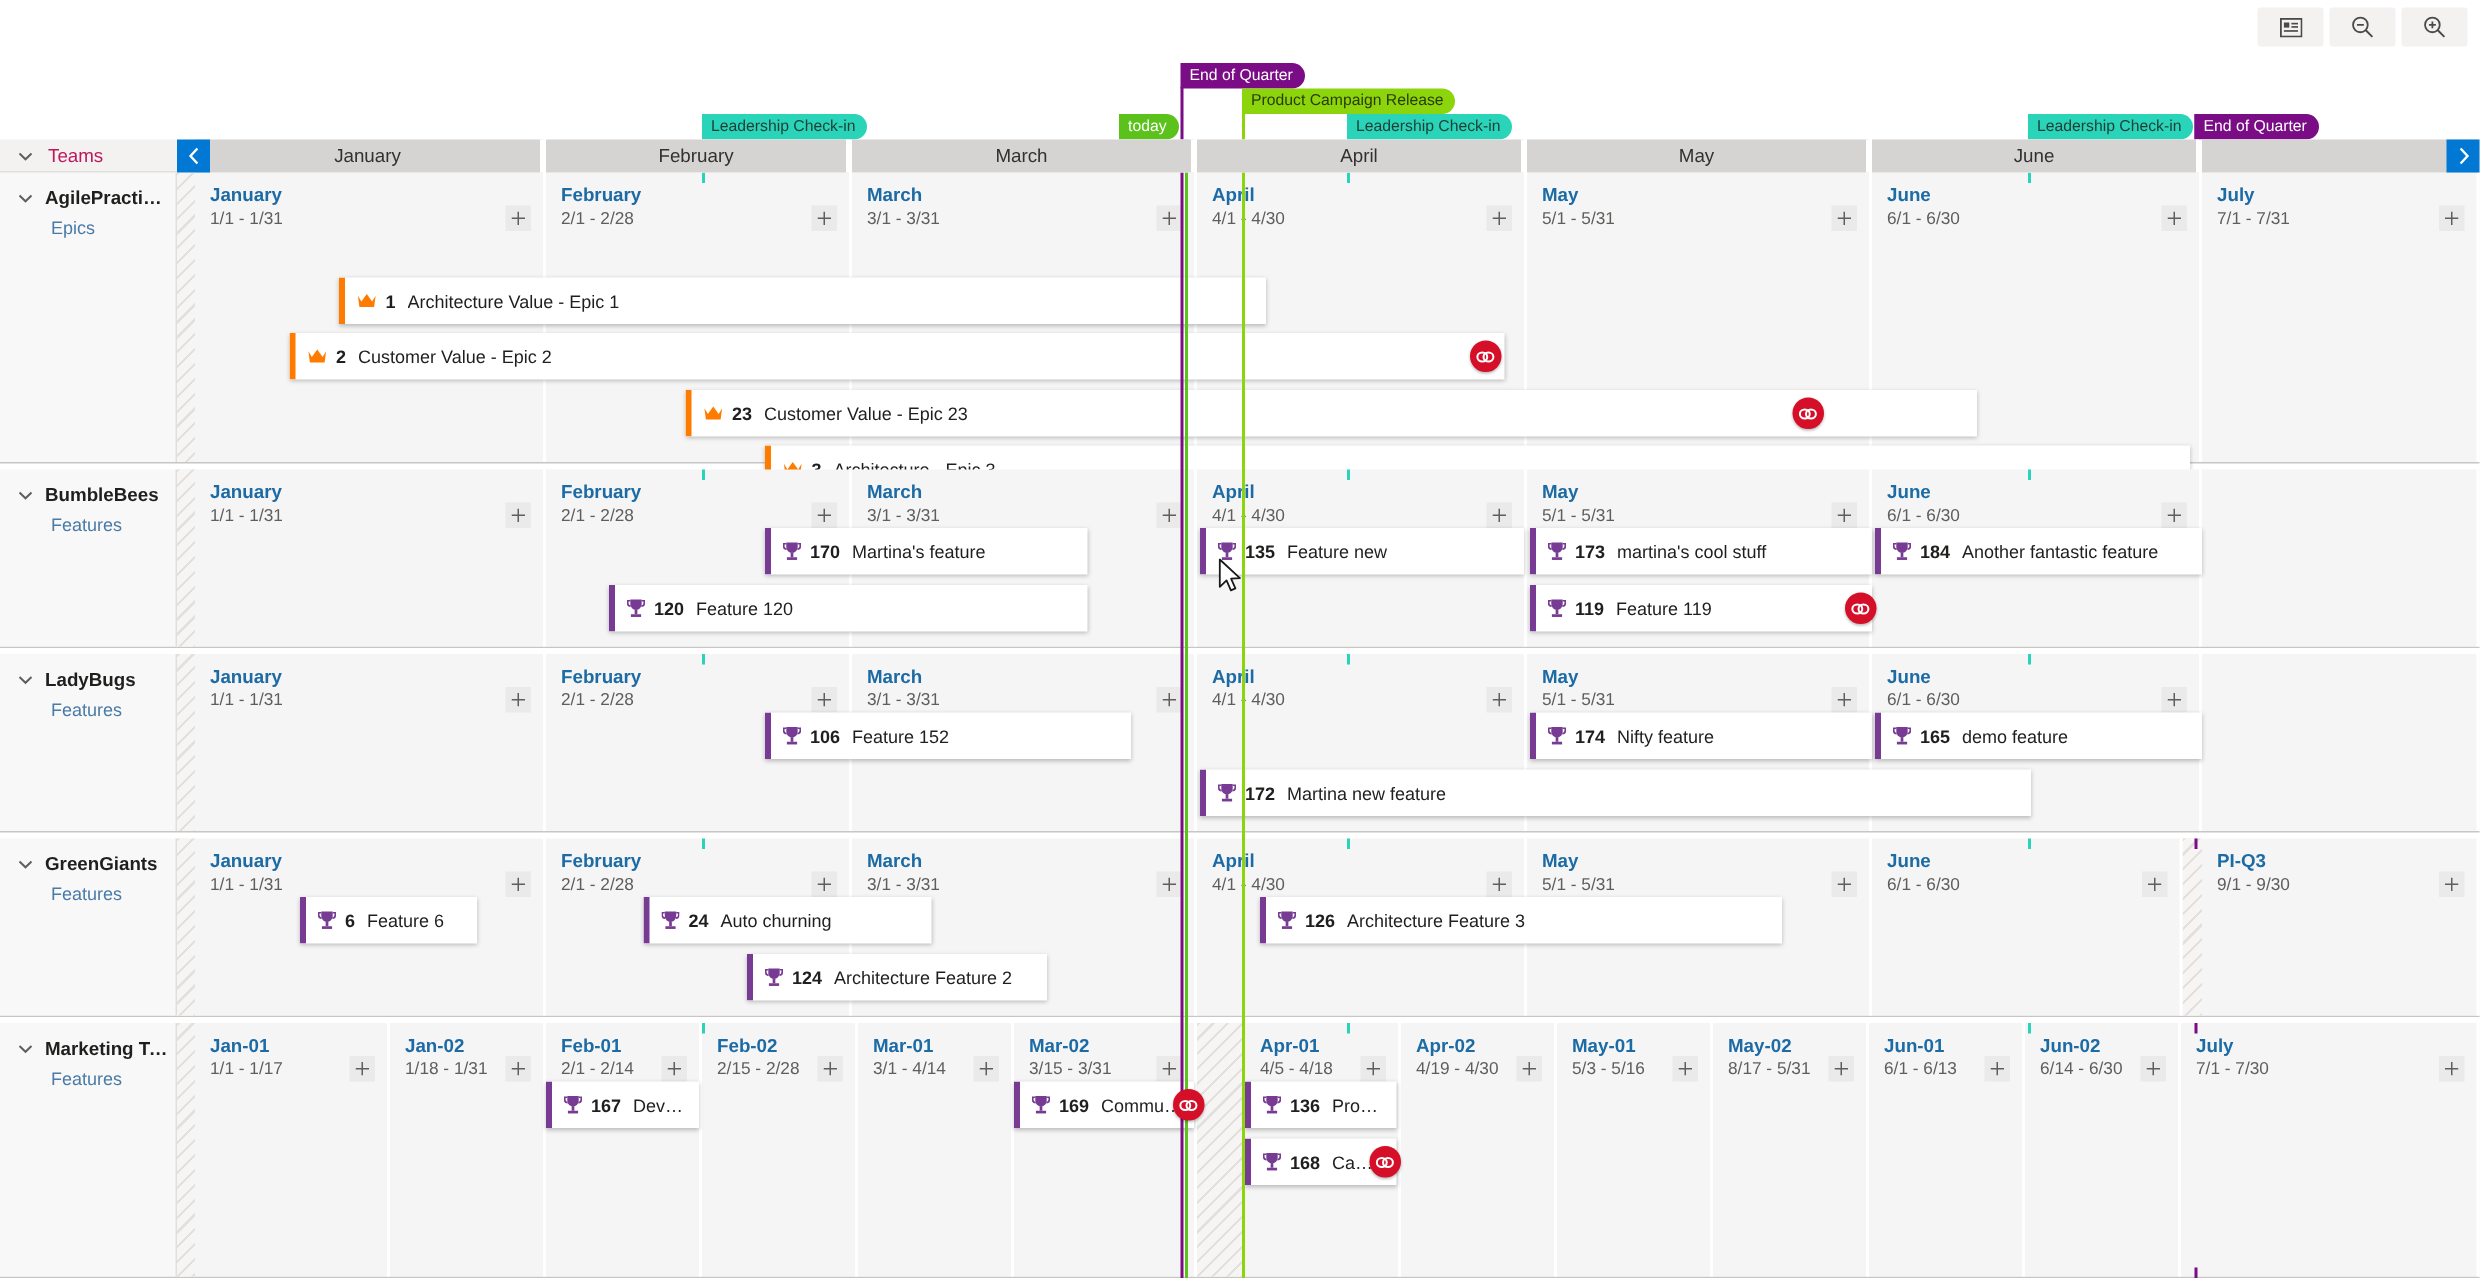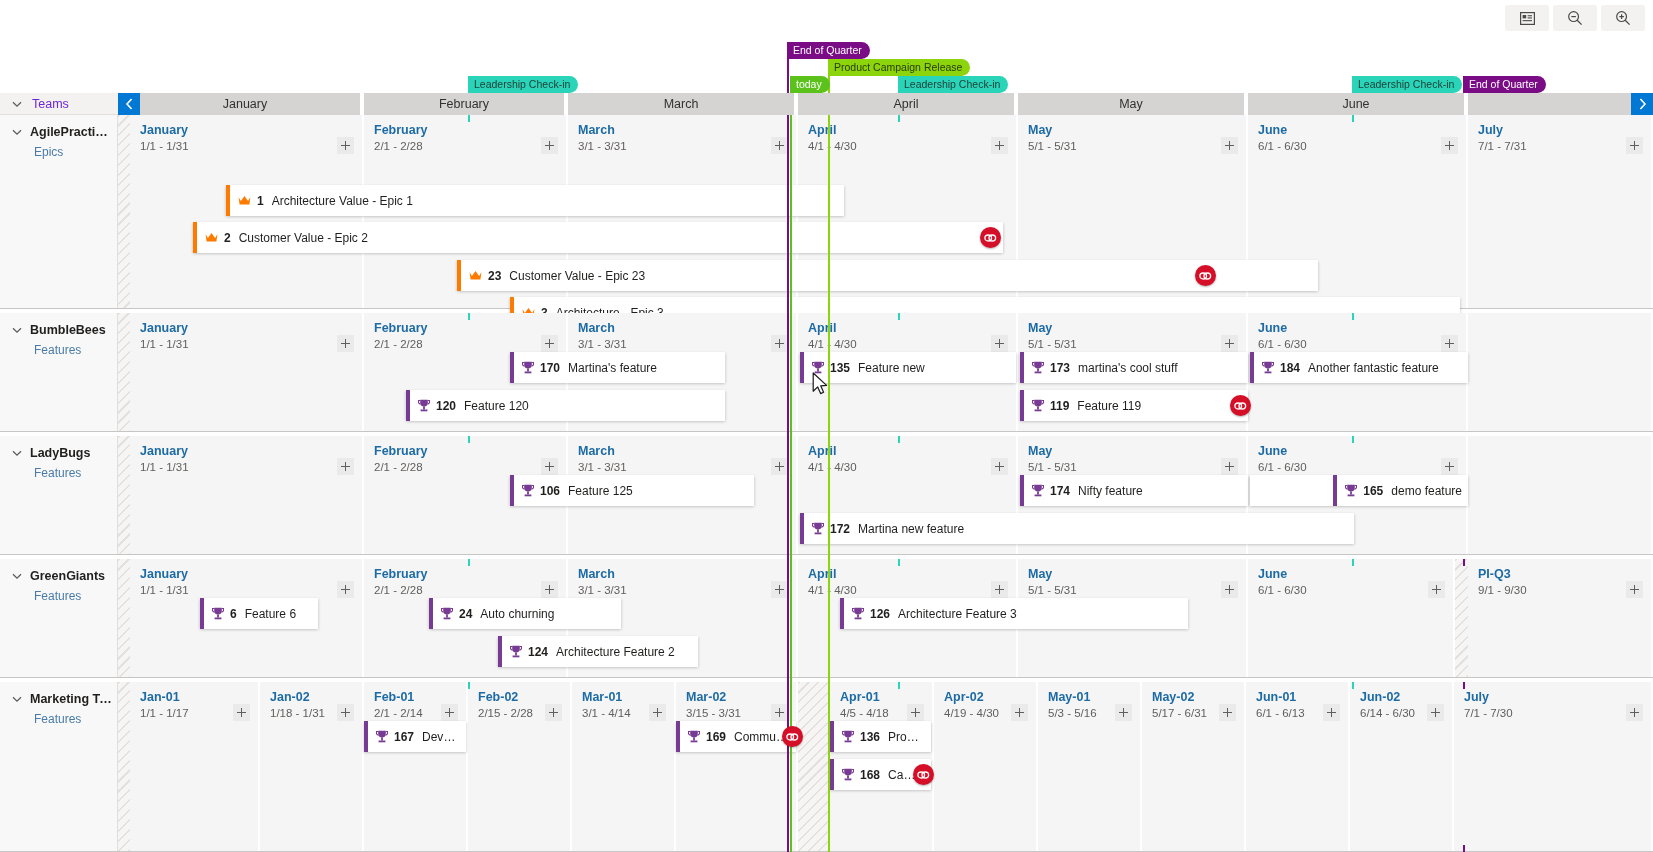--- a/index.html
+++ b/index.html
@@ -20,21 +20,21 @@
     border-top-right-radius:9px; border-bottom-right-radius:9px;text-align:center; }
   .flagline { position:absolute; width:2px; }
 
   
   .grid { position:absolute; left:0; top:93px; width:1653px; height:759px; }
 
   .hdrrow { position:absolute; left:0; top:0; width:1653px; height:22px;
     background:#fff; z-index:40; }
   .teams-hdr { position:absolute; left:0; top:0; width:118px; height:22px;
     background:#f3f2f1; display:flex; align-items:center; padding-left:12px;
-    font-size:12.5px; color:#6d28d9; border-bottom:1px solid #e1dfdd; }
+    font-size:12.5px; color:#be185d; border-bottom:1px solid #e1dfdd; }
   .teams-hdr .chev { margin-right:10px; }
   .navbtn { position:absolute; width:22px; height:22px; background:#0078d4;
     display:flex; align-items:center; justify-content:center; cursor:pointer; z-index:45; }
   .monthband { position:absolute; top:0; height:22px; background:#d6d4d2;
     display:flex; align-items:center; justify-content:center;
     font-size:12.5px; color:#323130; border-right:2px solid #fff; }
 
   
   .teamrow { position:absolute; left:0; width:1653px; border-bottom:1px solid #c8c6c4; }
   .teamcell { position:absolute; left:0; top:0; width:118px; height:100%;
@@ -111,21 +111,21 @@
     </button>
   </div>
 </div>
 
 <div class="flags" id="flags">
     <div class="flag" style="left: 468px; top: 40px; background: rgb(42, 212, 184); color: rgb(31, 61, 54);">Leadership Check-in</div>
     <div class="flagline" style="left: 787px; top: 22px; height: 35px; background: rgb(122, 12, 134);"></div>
     <div class="flag" style="left: 787px; top: 6px; background: rgb(122, 12, 134); color: rgb(255, 255, 255);">End of Quarter</div>
     <div class="flagline" style="left: 828px; top: 39px; height: 18px; background: rgb(140, 212, 11);"></div>
     <div class="flag" style="left: 828px; top: 23px; background: rgb(140, 212, 11); color: rgb(43, 61, 5);">Product Campaign Release</div>
-    <div class="flag" style="left: 790px; top: 40px; background: rgb(90, 194, 26); color: rgb(255, 255, 255);">today</div>
+    <div class="flag" style="left: 746px; top: 40px; background: rgb(90, 194, 26); color: rgb(255, 255, 255);">today</div>
     <div class="flag" style="left: 898px; top: 40px; background: rgb(42, 212, 184); color: rgb(31, 61, 54);">Leadership Check-in</div>
     <div class="flag" style="left: 1352px; top: 40px; background: rgb(42, 212, 184); color: rgb(31, 61, 54);">Leadership Check-in</div>
     <div class="flagline" style="left: 1463px; top: 40px; height: 17px; background: rgb(122, 12, 134);"></div>
     <div class="flag" style="left: 1463px; top: 40px; background: rgb(122, 12, 134); color: rgb(255, 255, 255);">End of Quarter</div>
   </div>
 
 <div class="grid">
 
   <div class="hdrrow">
     <div class="teams-hdr">
@@ -528,37 +528,37 @@
             <div class="ico">
               <svg width="12" height="13" viewBox="0 0 12 13">
                 <path d="M2.2 0.7h7.6v3.1a3.8 3.8 0 0 1-7.6 0z" fill="#773b93"></path>
                 <rect x="5.1" y="7.4" width="1.8" height="3.1" fill="#773b93"></rect>
                 <rect x="2.6" y="10.5" width="6.8" height="1.8" fill="#773b93"></rect>
                 <path d="M2.2 1.5H0.5v1.6a2 2 0 0 0 1.9 2" fill="none" stroke="#773b93" stroke-width="1.1"></path>
                 <path d="M9.8 1.5h1.7v1.6a2 2 0 0 1-1.9 2" fill="none" stroke="#773b93" stroke-width="1.1"></path>
               </svg>
             </div>
             <span class="cid">106</span>
-            <span class="ctitle">Feature 125</span>
+            <span class="ctitle">Feature 152</span>
           </div>
           <div class="card feature" style="left: 902px; width: 228px; top: 39px;">
             <div class="accent"></div>
             <div class="ico">
               <svg width="12" height="13" viewBox="0 0 12 13">
                 <path d="M2.2 0.7h7.6v3.1a3.8 3.8 0 0 1-7.6 0z" fill="#773b93"></path>
                 <rect x="5.1" y="7.4" width="1.8" height="3.1" fill="#773b93"></rect>
                 <rect x="2.6" y="10.5" width="6.8" height="1.8" fill="#773b93"></rect>
                 <path d="M2.2 1.5H0.5v1.6a2 2 0 0 0 1.9 2" fill="none" stroke="#773b93" stroke-width="1.1"></path>
                 <path d="M9.8 1.5h1.7v1.6a2 2 0 0 1-1.9 2" fill="none" stroke="#773b93" stroke-width="1.1"></path>
               </svg>
             </div>
             <span class="cid">174</span>
             <span class="ctitle">Nifty feature</span>
           </div>
-          <div class="card feature" style="left: 1132px; width: 218px; top: 39px; justify-content: flex-end;">
+          <div class="card feature" style="left: 1132px; width: 218px; top: 39px;">
             <div class="accent"></div>
             <div class="ico">
               <svg width="12" height="13" viewBox="0 0 12 13">
                 <path d="M2.2 0.7h7.6v3.1a3.8 3.8 0 0 1-7.6 0z" fill="#773b93"></path>
                 <rect x="5.1" y="7.4" width="1.8" height="3.1" fill="#773b93"></rect>
                 <rect x="2.6" y="10.5" width="6.8" height="1.8" fill="#773b93"></rect>
                 <path d="M2.2 1.5H0.5v1.6a2 2 0 0 0 1.9 2" fill="none" stroke="#773b93" stroke-width="1.1"></path>
                 <path d="M9.8 1.5h1.7v1.6a2 2 0 0 1-1.9 2" fill="none" stroke="#773b93" stroke-width="1.1"></path>
               </svg>
             </div>
@@ -814,21 +814,21 @@
             <div class="iterdate">5/3 - 5/16</div>
             <div class="plusbtn">
               <svg width="9" height="9" viewBox="0 0 9 9">
                 <rect x="4" y="0" width="1" height="9" fill="#605e5c"></rect>
                 <rect x="0" y="4" width="9" height="1" fill="#605e5c"></rect>
               </svg>
             </div>
           </div>
           <div class="iter" style="left: 1024px; width: 104px;">
             <div class="itername">May-02</div>
-            <div class="iterdate">5/17 - 6/31</div>
+            <div class="iterdate">8/17 - 5/31</div>
             <div class="plusbtn">
               <svg width="9" height="9" viewBox="0 0 9 9">
                 <rect x="4" y="0" width="1" height="9" fill="#605e5c"></rect>
                 <rect x="0" y="4" width="9" height="1" fill="#605e5c"></rect>
               </svg>
             </div>
           </div>
           <div class="iter" style="left: 1128px; width: 104px;">
             <div class="itername">Jun-01</div>
             <div class="iterdate">6/1 - 6/13</div>

